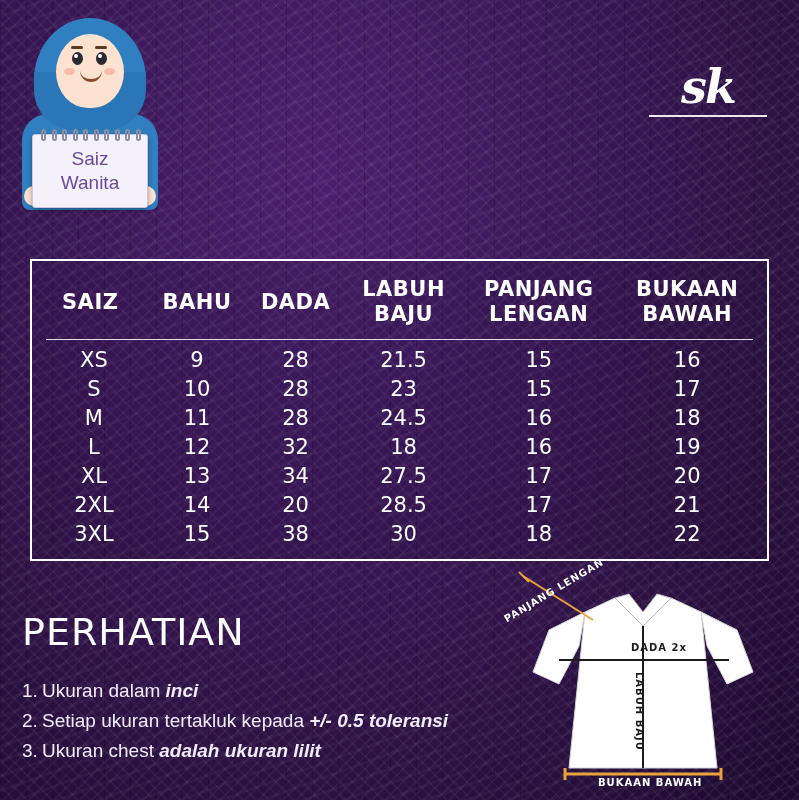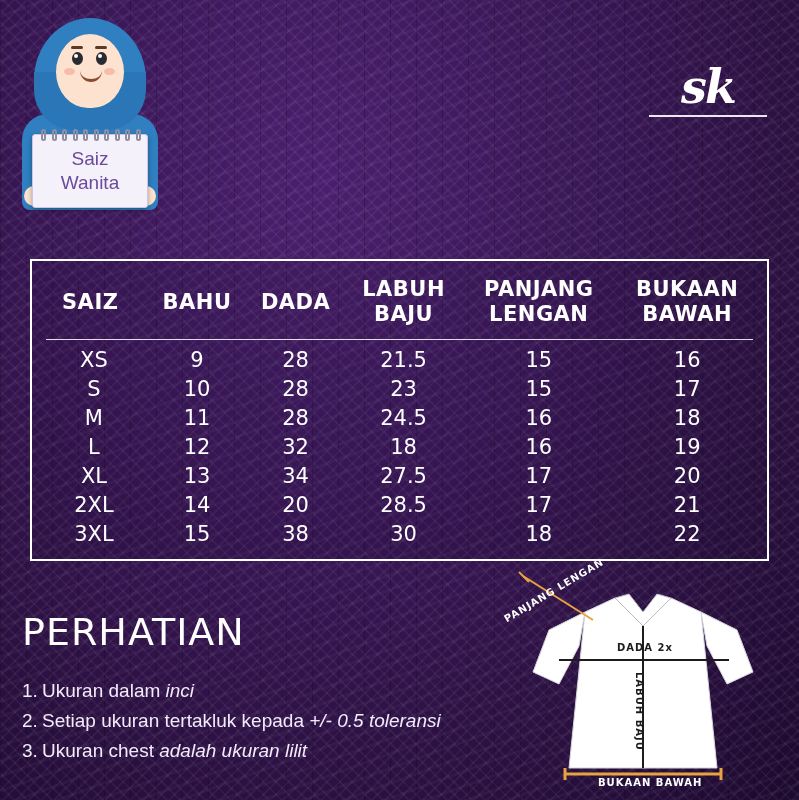--- a/index.html
+++ b/index.html
@@ -190,21 +190,21 @@
     letter-spacing: 1px;
     margin-bottom: 22px;
   }
   .notes ol { list-style: none; }
   .notes li {
     font-size: 19px;
     line-height: 30px;
     color: #f2ecfa;
   }
   .notes li .num { display: inline-block; width: 20px; }
-  .notes li b { font-weight: normal; font-style: italic; }
+  .notes li b { font-weight: bold; font-style: italic; }
 
   
   .diagram {
     position: absolute;
     right: 6px; bottom: 0;
     width: 300px; height: 232px;
   }
   .diagram svg { display: block; }
   .dlabel {
     position: absolute;
@@ -213,21 +213,21 @@
     font-size: 10px;
     letter-spacing: 1px;
     color: #ffffff;
     white-space: nowrap;
   }
   .dlabel.panjang {
     left: 12px; top: 46px;
     transform: rotate(-31deg);
     transform-origin: left center;
   }
-  .dlabel.dada { left: 124px; top: 74px; color:#1c1c1c; }
+  .dlabel.dada { left: 138px; top: 74px; color:#1c1c1c; }
   .dlabel.labuh {
     left: 141px; top: 104px;
     writing-mode: vertical-rl;
     letter-spacing: 1px;
     color:#1c1c1c;
   }
   .dlabel.bukaan { left: 105px; top: 209px; }
 </style>
 </head>
 <body>

